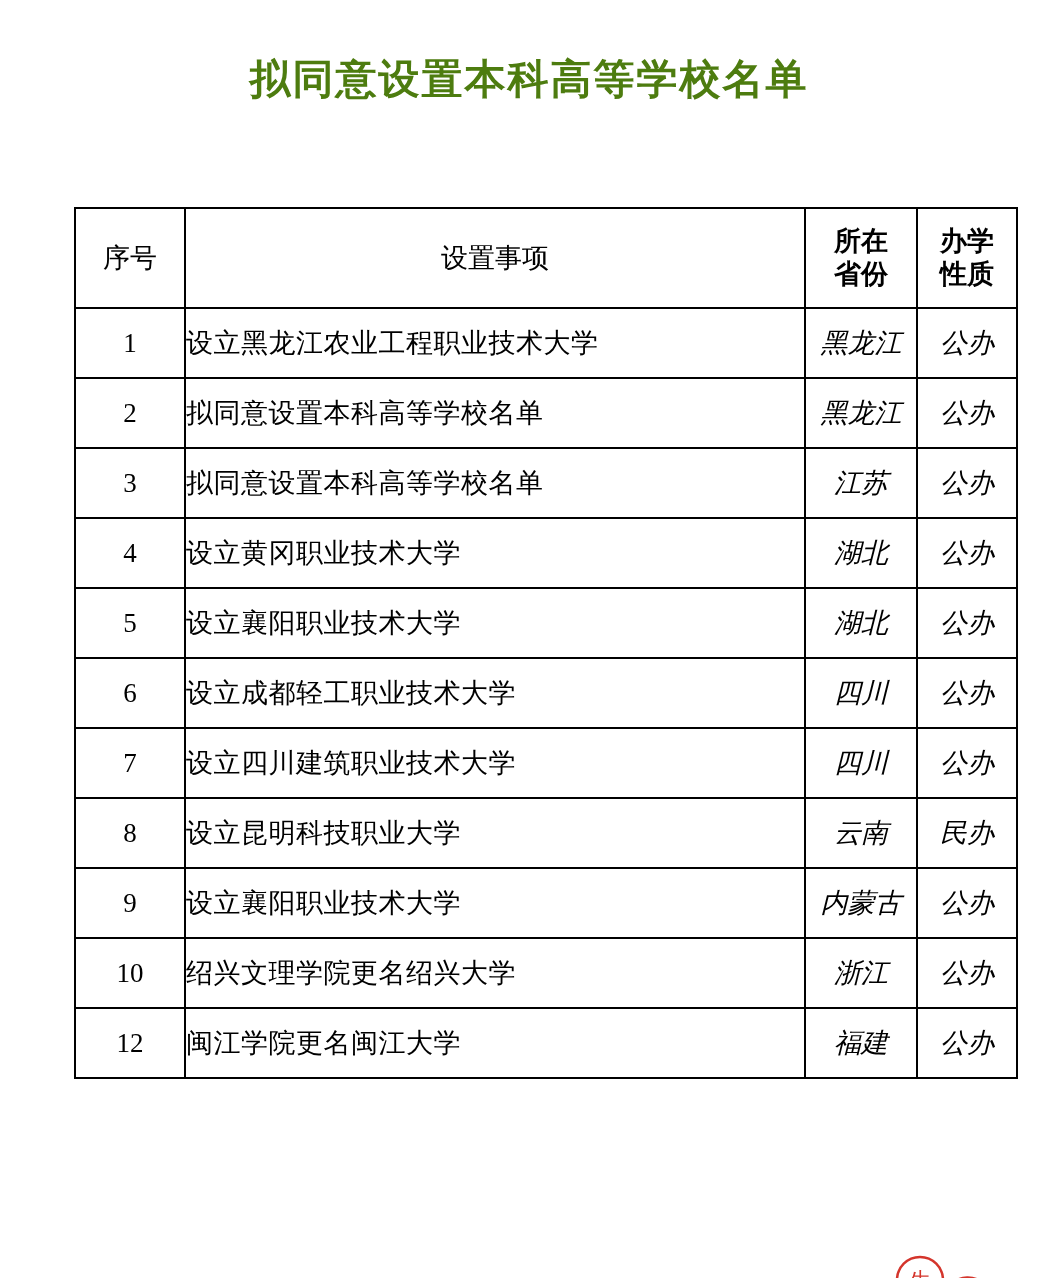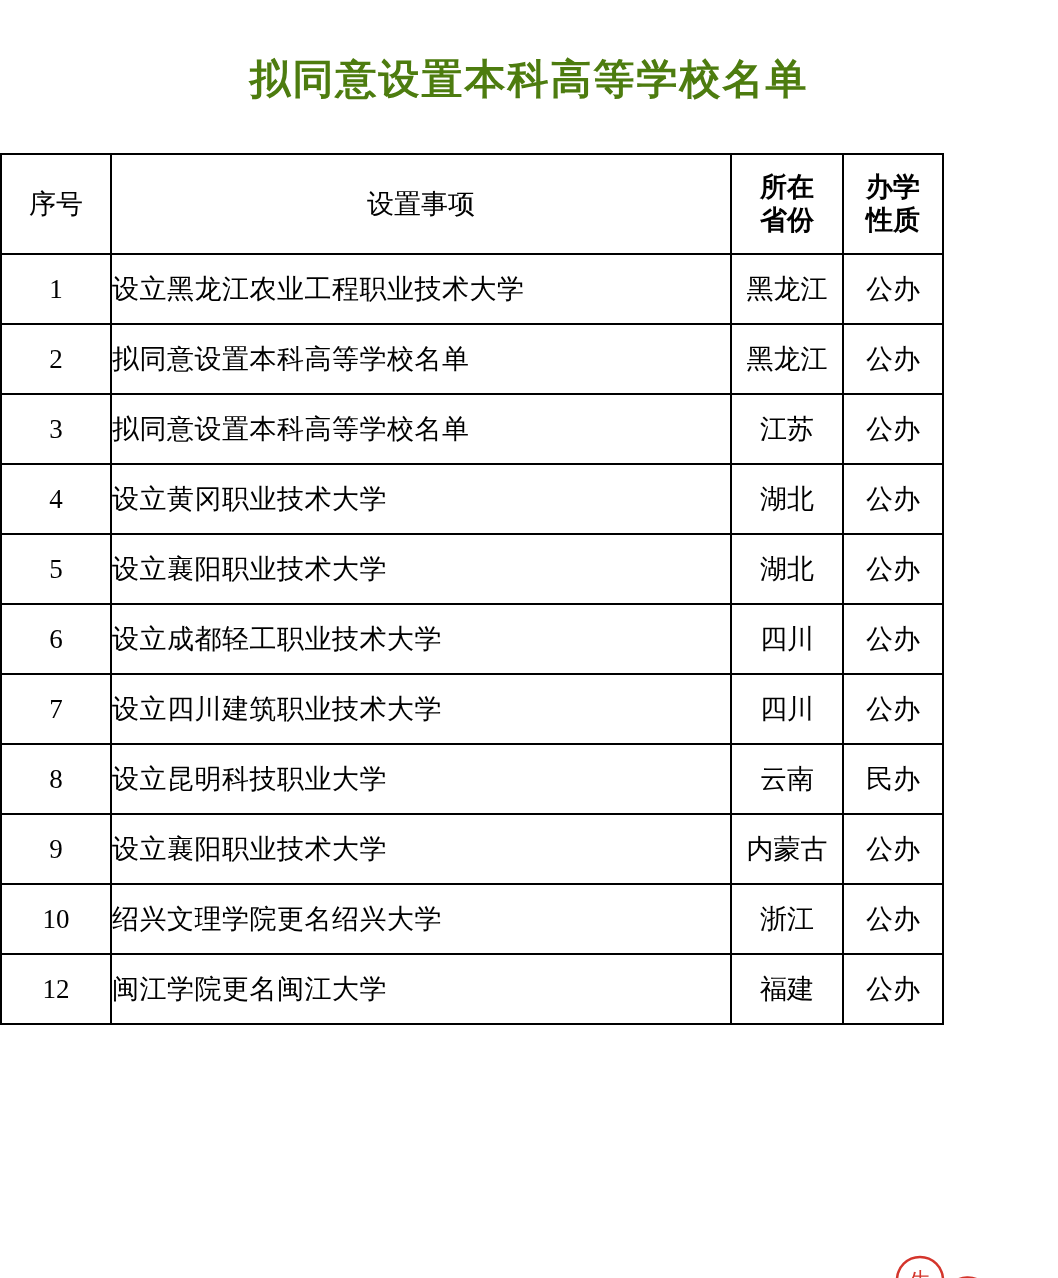--- a/index.html
+++ b/index.html
@@ -24,21 +24,22 @@
     text-align: center;
     font-family: "Liberation Sans", "DejaVu Sans", sans-serif;
     font-weight: bold;
     font-size: 41px;
     letter-spacing: 2px;
     margin-top: 52px;
     margin-bottom: 0;
     color: #4d7c0f;
   }
   .table-wrap {
-    margin-top: 46px;
+    margin-top: 100px;
+    padding-left: 74px;
     padding-right: 70px;
     border-radius: 20px;
   }
   table.listing {
     border-collapse: collapse;
     width: 914px;
     table-layout: fixed;
   }
   table.listing th,
   table.listing td {
@@ -75,20 +76,21 @@
   }
   td.item {
     text-align: left;
     padding-left: 24px;
     font-size: 27px;
     letter-spacing: 0.5px;
   }
   td.prov, td.type {
     text-align: center;
     font-size: 27px;
+    font-style: italic;
   }
   .seal {
     position: absolute;
     right: 22px;
     bottom: 8px;
     width: 150px;
     height: 72px;
     pointer-events: none;
   }
 </style>

